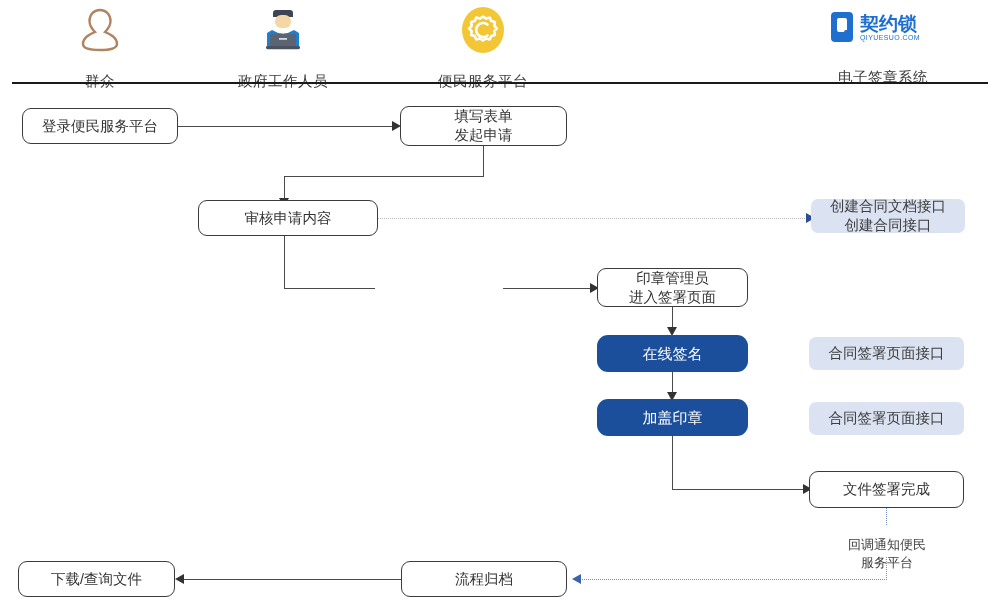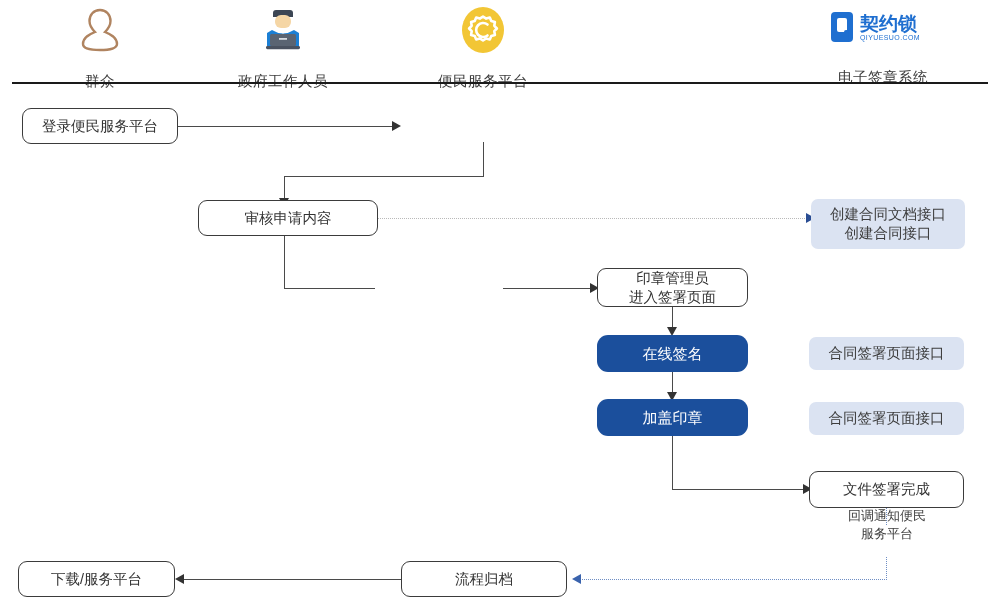--- a/index.html
+++ b/index.html
@@ -245,40 +245,42 @@
   <div class="dln dln-v-blue" style="left:886px; top:508px; height:17px;"></div>
   <div class="dln dln-v-blue" style="left:886px; top:557px; height:23px;"></div>
   <div class="dln dln-h-blue" style="left:578px; top:579px; width:309px;"></div>
   <div class="arrow arrow-l-blue" style="left:572px; top:574px;"></div>
 
   <div class="ln ln-h" style="left:183px; top:579px; width:218px;"></div>
   <div class="arrow arrow-l" style="left:175px; top:574px;"></div>
 
   <div class="node node-plain" style="left:22px;  top:108px; width:156px; height:36px;">登录便民服务平台</div>
 
+  <div class="node node-plain" style="left:400px; top:106px; width:167px; height:40px;">填写表单
+发起申请</div>
 
   <div class="node node-plain" style="left:198px; top:200px; width:180px; height:36px;">审核申请内容</div>
 
-  <div class="node node-lightblue" style="left:811px; top:199px; width:154px; height:50px;">创建合同文档接口
+  <div class="node node-lightblue" style="left:811px; top:199px; width:154px; height:34px;">创建合同文档接口
 创建合同接口</div>
 
 
   <div class="node node-plain" style="left:597px; top:268px; width:151px; height:39px;">印章管理员
 进入签署页面</div>
 
   <div class="node node-blue" style="left:597px; top:335px; width:151px; height:37px;">在线签名</div>
 
   <div class="node node-lightblue" style="left:809px; top:337px; width:155px; height:33px;">合同签署页面接口</div>
 
   <div class="node node-blue" style="left:597px; top:399px; width:151px; height:37px;">加盖印章</div>
 
   <div class="node node-lightblue" style="left:809px; top:402px; width:155px; height:33px;">合同签署页面接口</div>
 
   <div class="node node-plain" style="left:809px; top:471px; width:155px; height:37px;">文件签署完成</div>
 
-  <div class="free-label" style="left:816px; top:507px; width:142px;">回调通知便民
+  <div class="free-label" style="left:816px; top:536px; width:142px;">回调通知便民
 服务平台</div>
 
   <div class="node node-plain" style="left:401px; top:561px; width:166px; height:36px;">流程归档</div>
 
-  <div class="node node-plain" style="left:18px;  top:561px; width:157px; height:36px;">下载/服务平台</div>
+  <div class="node node-plain" style="left:18px;  top:561px; width:157px; height:36px;">下载/查询文件</div>
 
 </div>
 
 </body></html>

